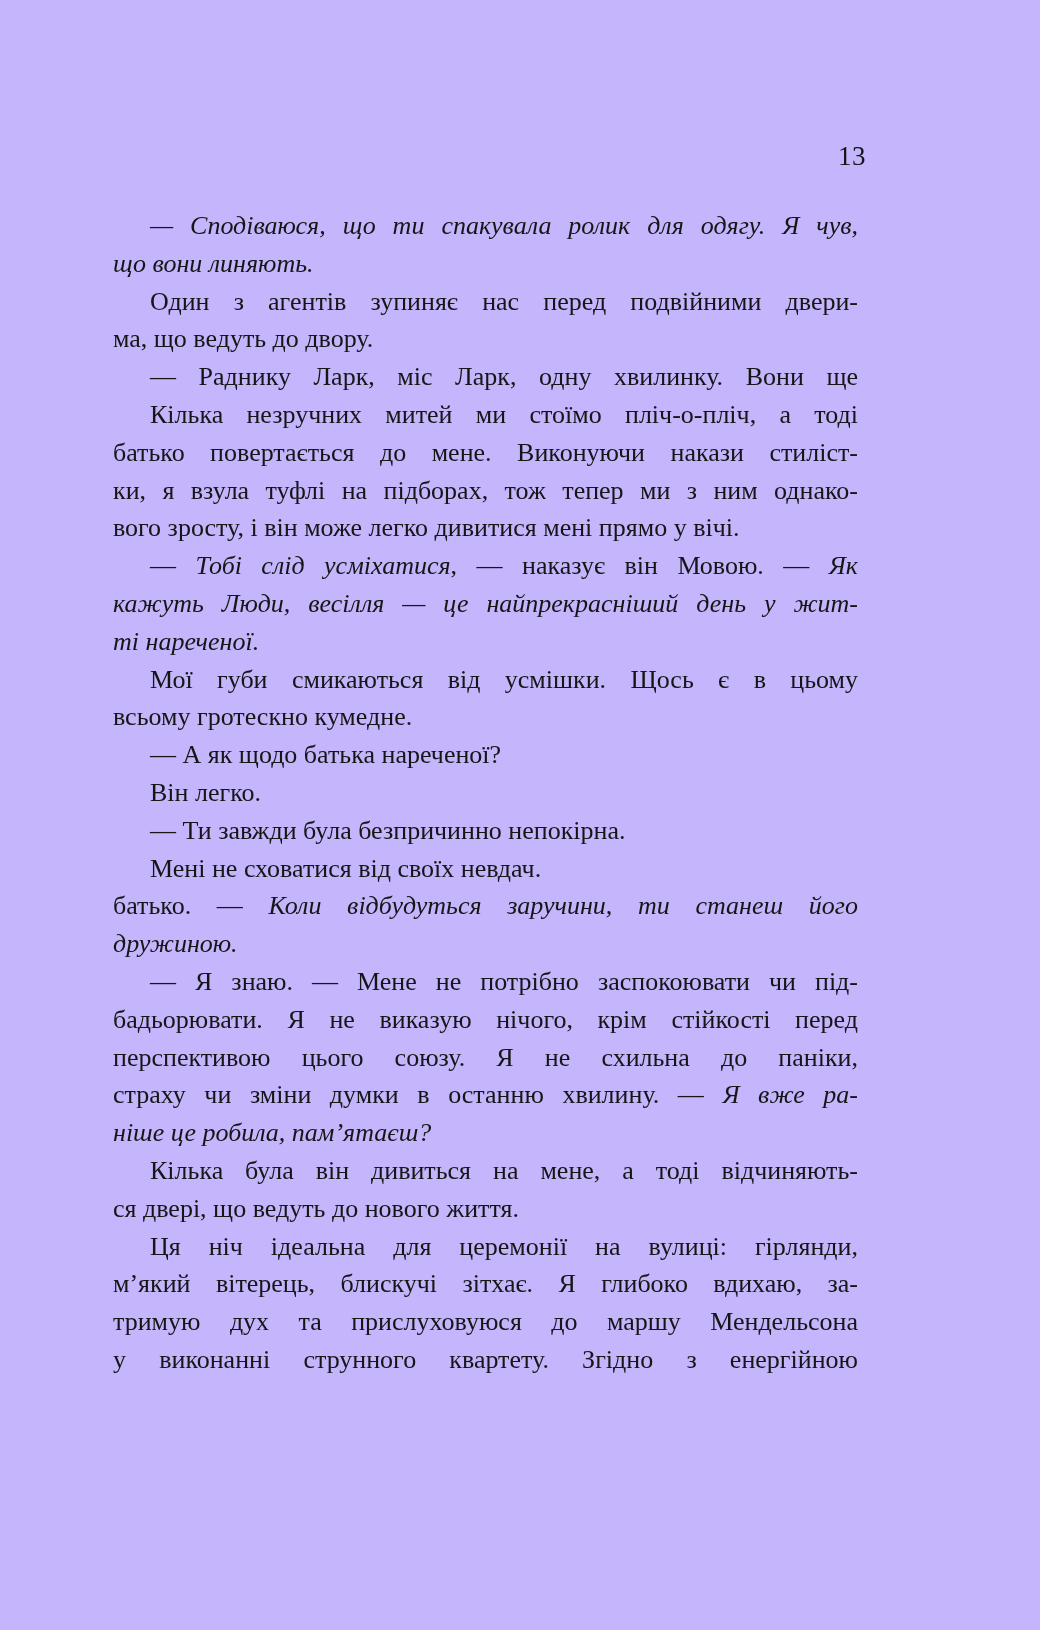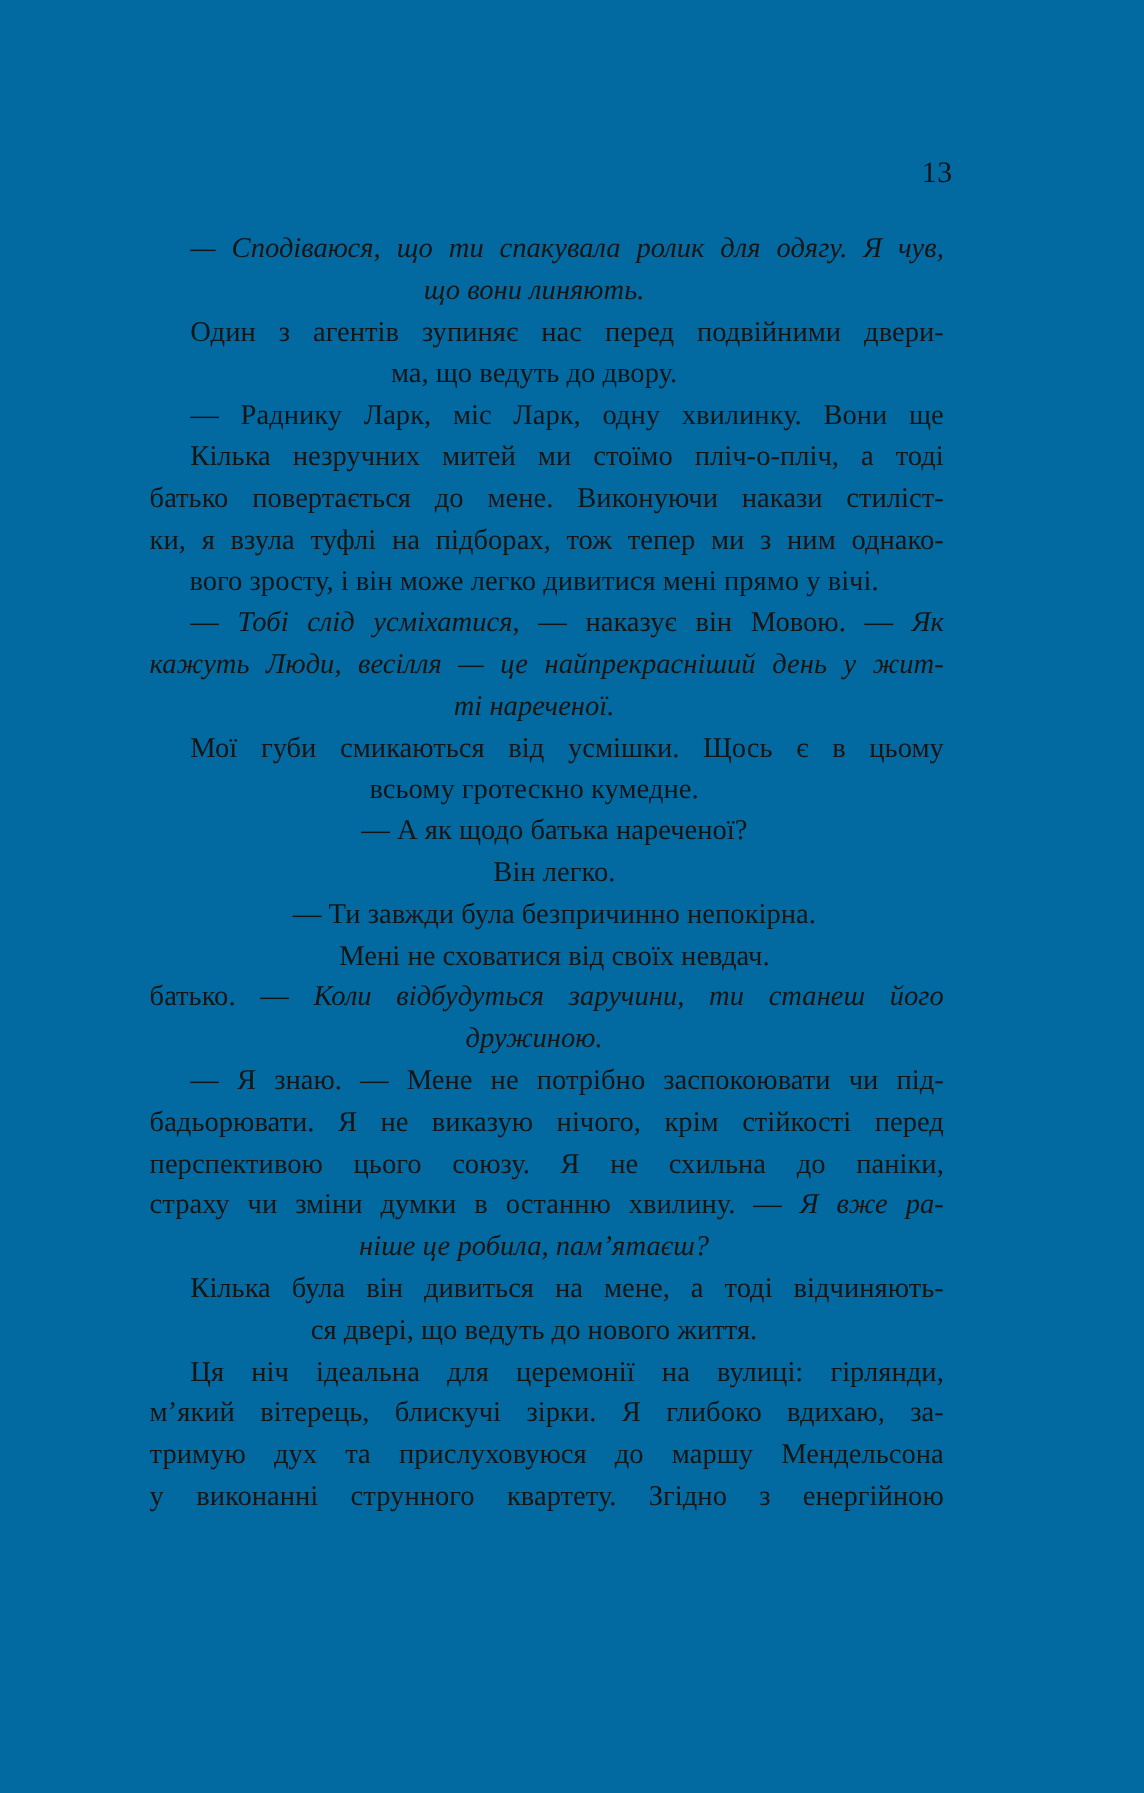--- a/index.html
+++ b/index.html
@@ -33,38 +33,37 @@
   .para {
     margin: 0;
     padding: 0;
   }
   .line {
     font-size: 26px;
     line-height: 37.8px;
     height: 37.8px;
     overflow: hidden;
     white-space: pre-wrap;
-    text-align: center;
+    text-align: left;
   }
   .jline {
     text-align: justify;
     text-align-last: justify;
-    margin-left: 23px;
   }
   .indent {
     text-indent: 37px;
   }
   .it {
     font-style: italic;
   }
 </style>
 </head>
 <body>
 
-<div class="page" style="background: #0369a1; color: rgb(22, 22, 22);">
+<div class="page" style="background: #c4b5fd; color: rgb(22, 22, 22);">
   <div class="pageno">13</div>
   <div class="text-block">
       <div class="para">
         <div class="line jline indent"><span class="it">— Сподіваюся, що ти спакувала ролик для одягу. Я чув,</span></div>
         <div class="line"><span class="it">що вони линяють.</span></div>
       </div>
       <div class="para">
         <div class="line jline indent"><span>Один з агентів зупиняє нас перед подвійними двери-</span></div>
         <div class="line"><span>ма, що ведуть до двору.</span></div>
       </div>
@@ -108,18 +107,18 @@
         <div class="line jline"><span>перспективою цього союзу. Я не схильна до паніки,</span></div>
         <div class="line jline"><span>страху чи зміни думки в останню хвилину. — </span><span class="it">Я вже ра-</span></div>
         <div class="line"><span class="it">ніше це робила, пам’ятаєш?</span></div>
       </div>
       <div class="para">
         <div class="line jline indent"><span>Кілька була він дивиться на мене, а тоді відчиняють-</span></div>
         <div class="line"><span>ся двері, що ведуть до нового життя.</span></div>
       </div>
       <div class="para">
         <div class="line jline indent"><span>Ця ніч ідеальна для церемонії на вулиці: гірлянди,</span></div>
-        <div class="line jline"><span>м’який вітерець, блискучі зірки. Я глибоко вдихаю, за-</span></div>
+        <div class="line jline"><span>м’який вітерець, блискучі зітхає. Я глибоко вдихаю, за-</span></div>
         <div class="line jline"><span>тримую дух та прислуховуюся до маршу Мендельсона</span></div>
         <div class="line jline"><span>у виконанні струнного квартету. Згідно з енергійною</span></div>
       </div>
     </div>
 </div>
 
 </body></html>

